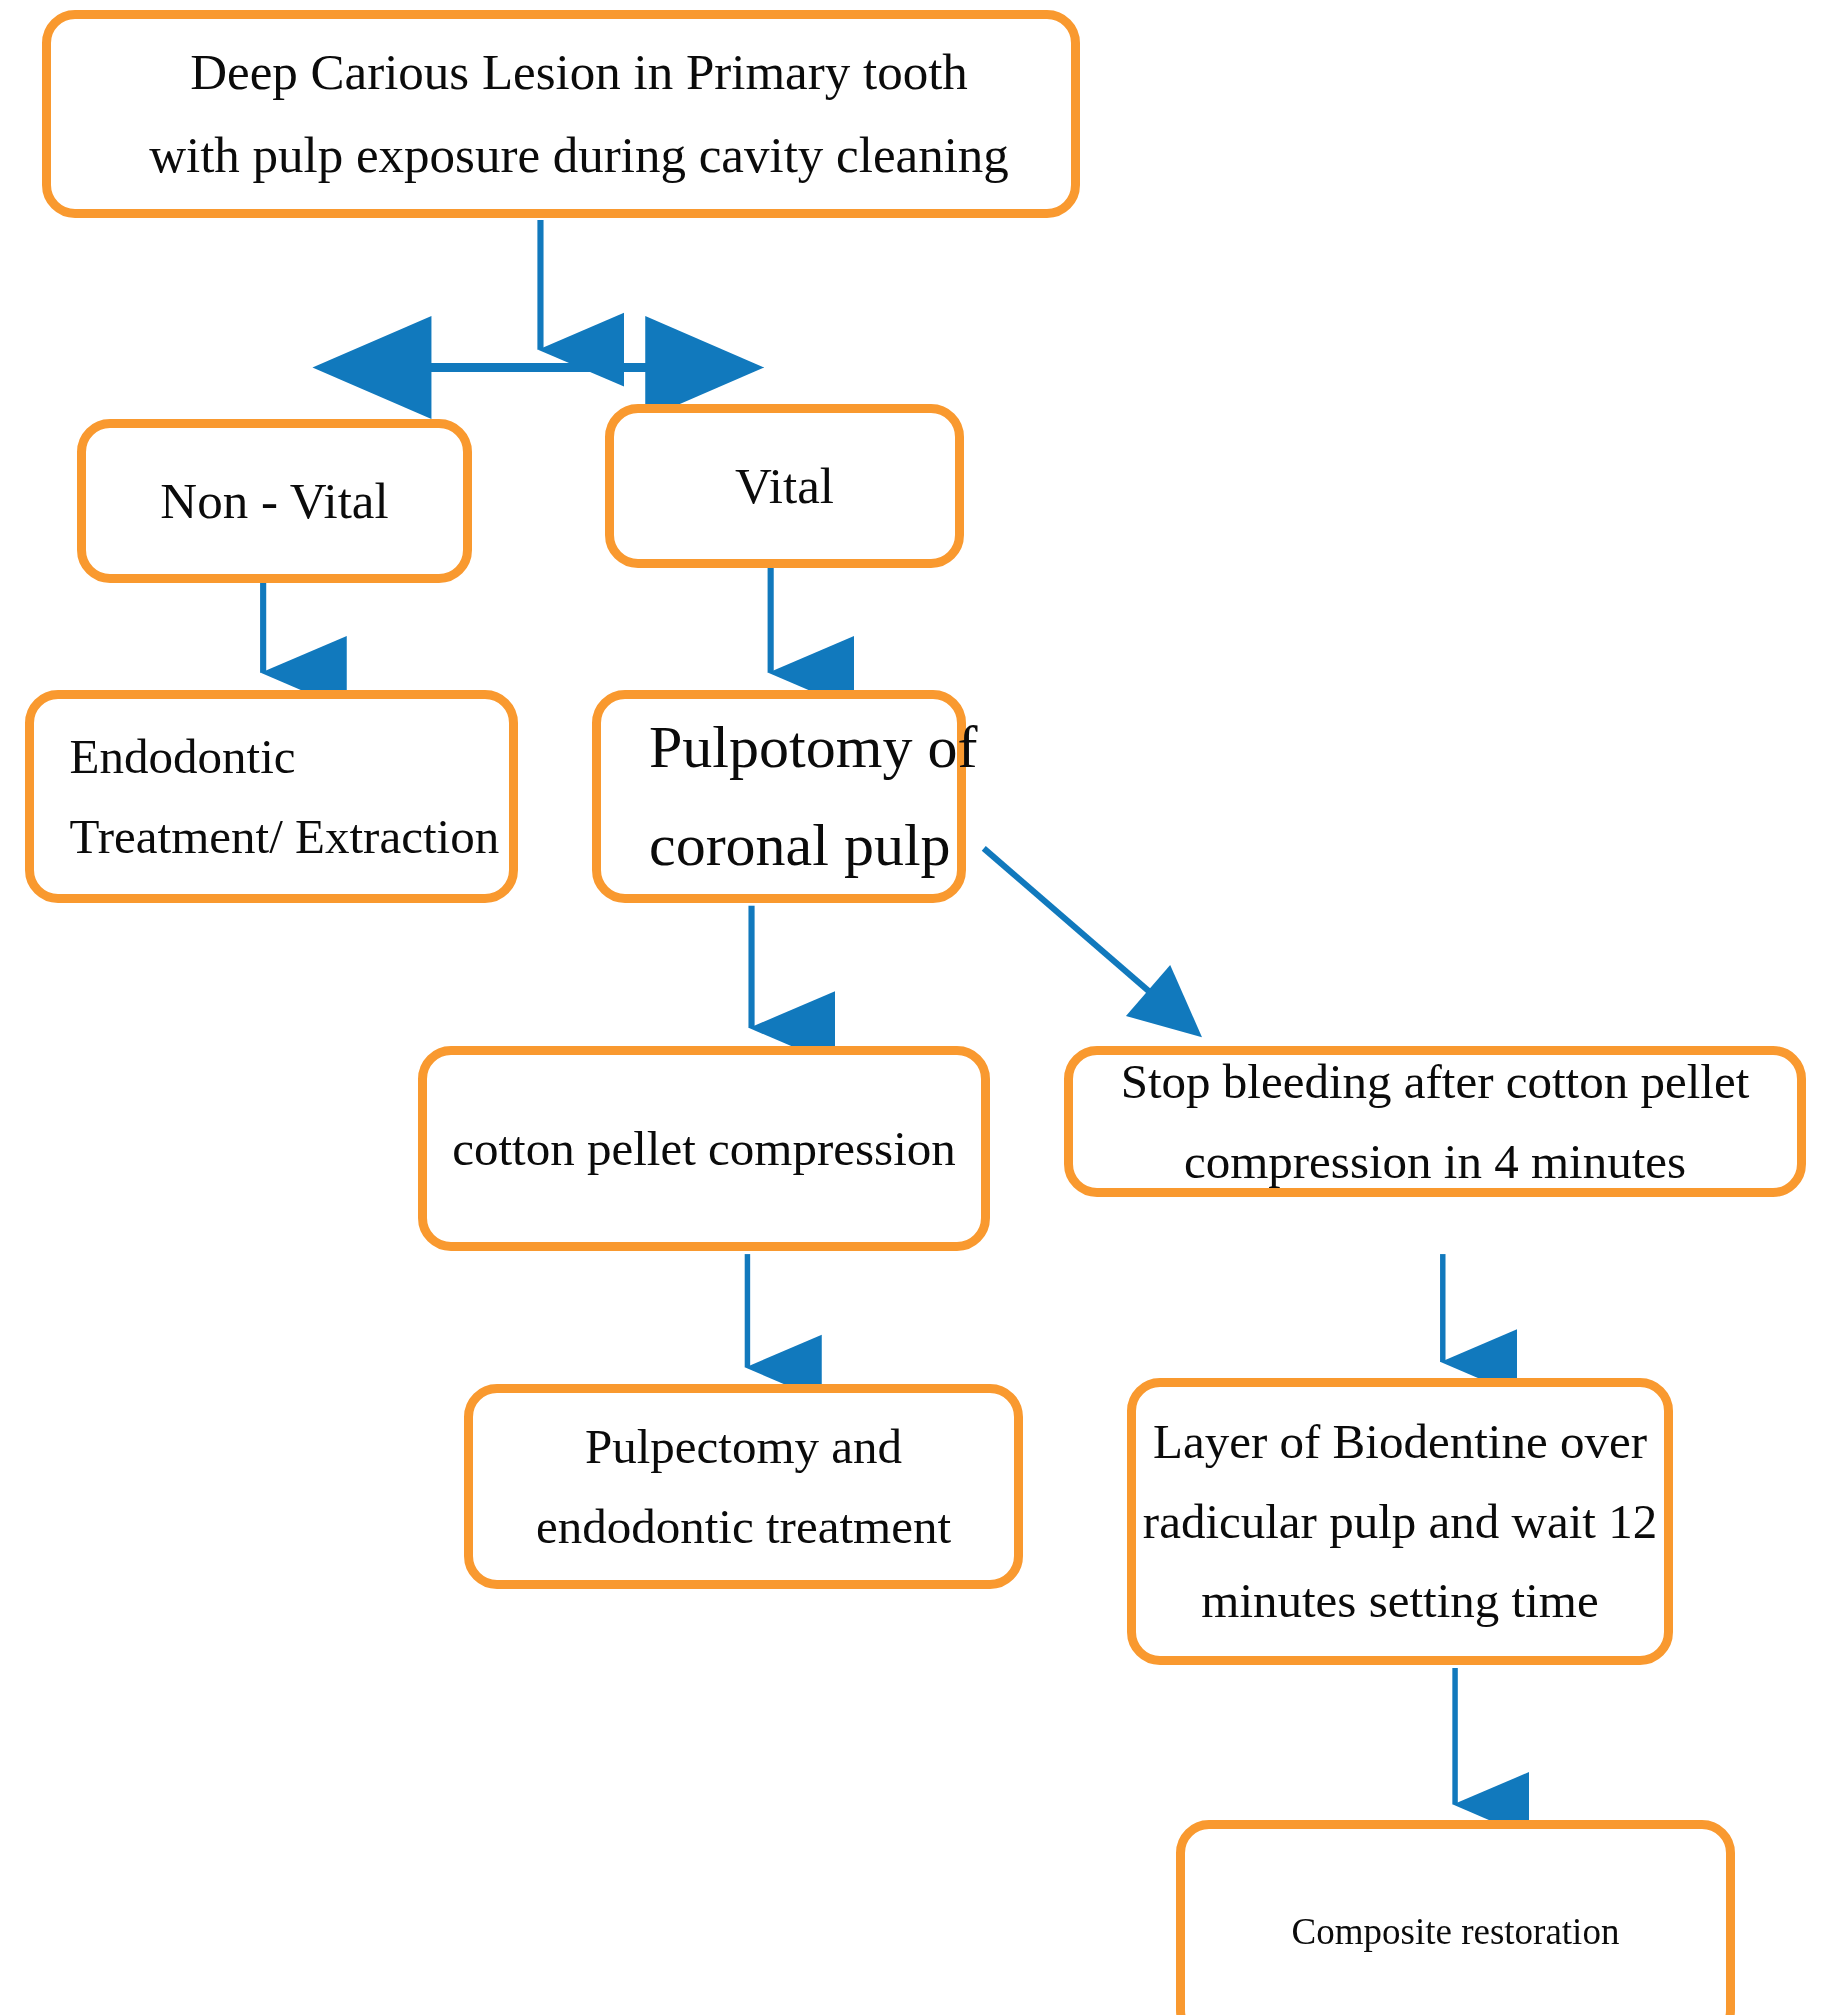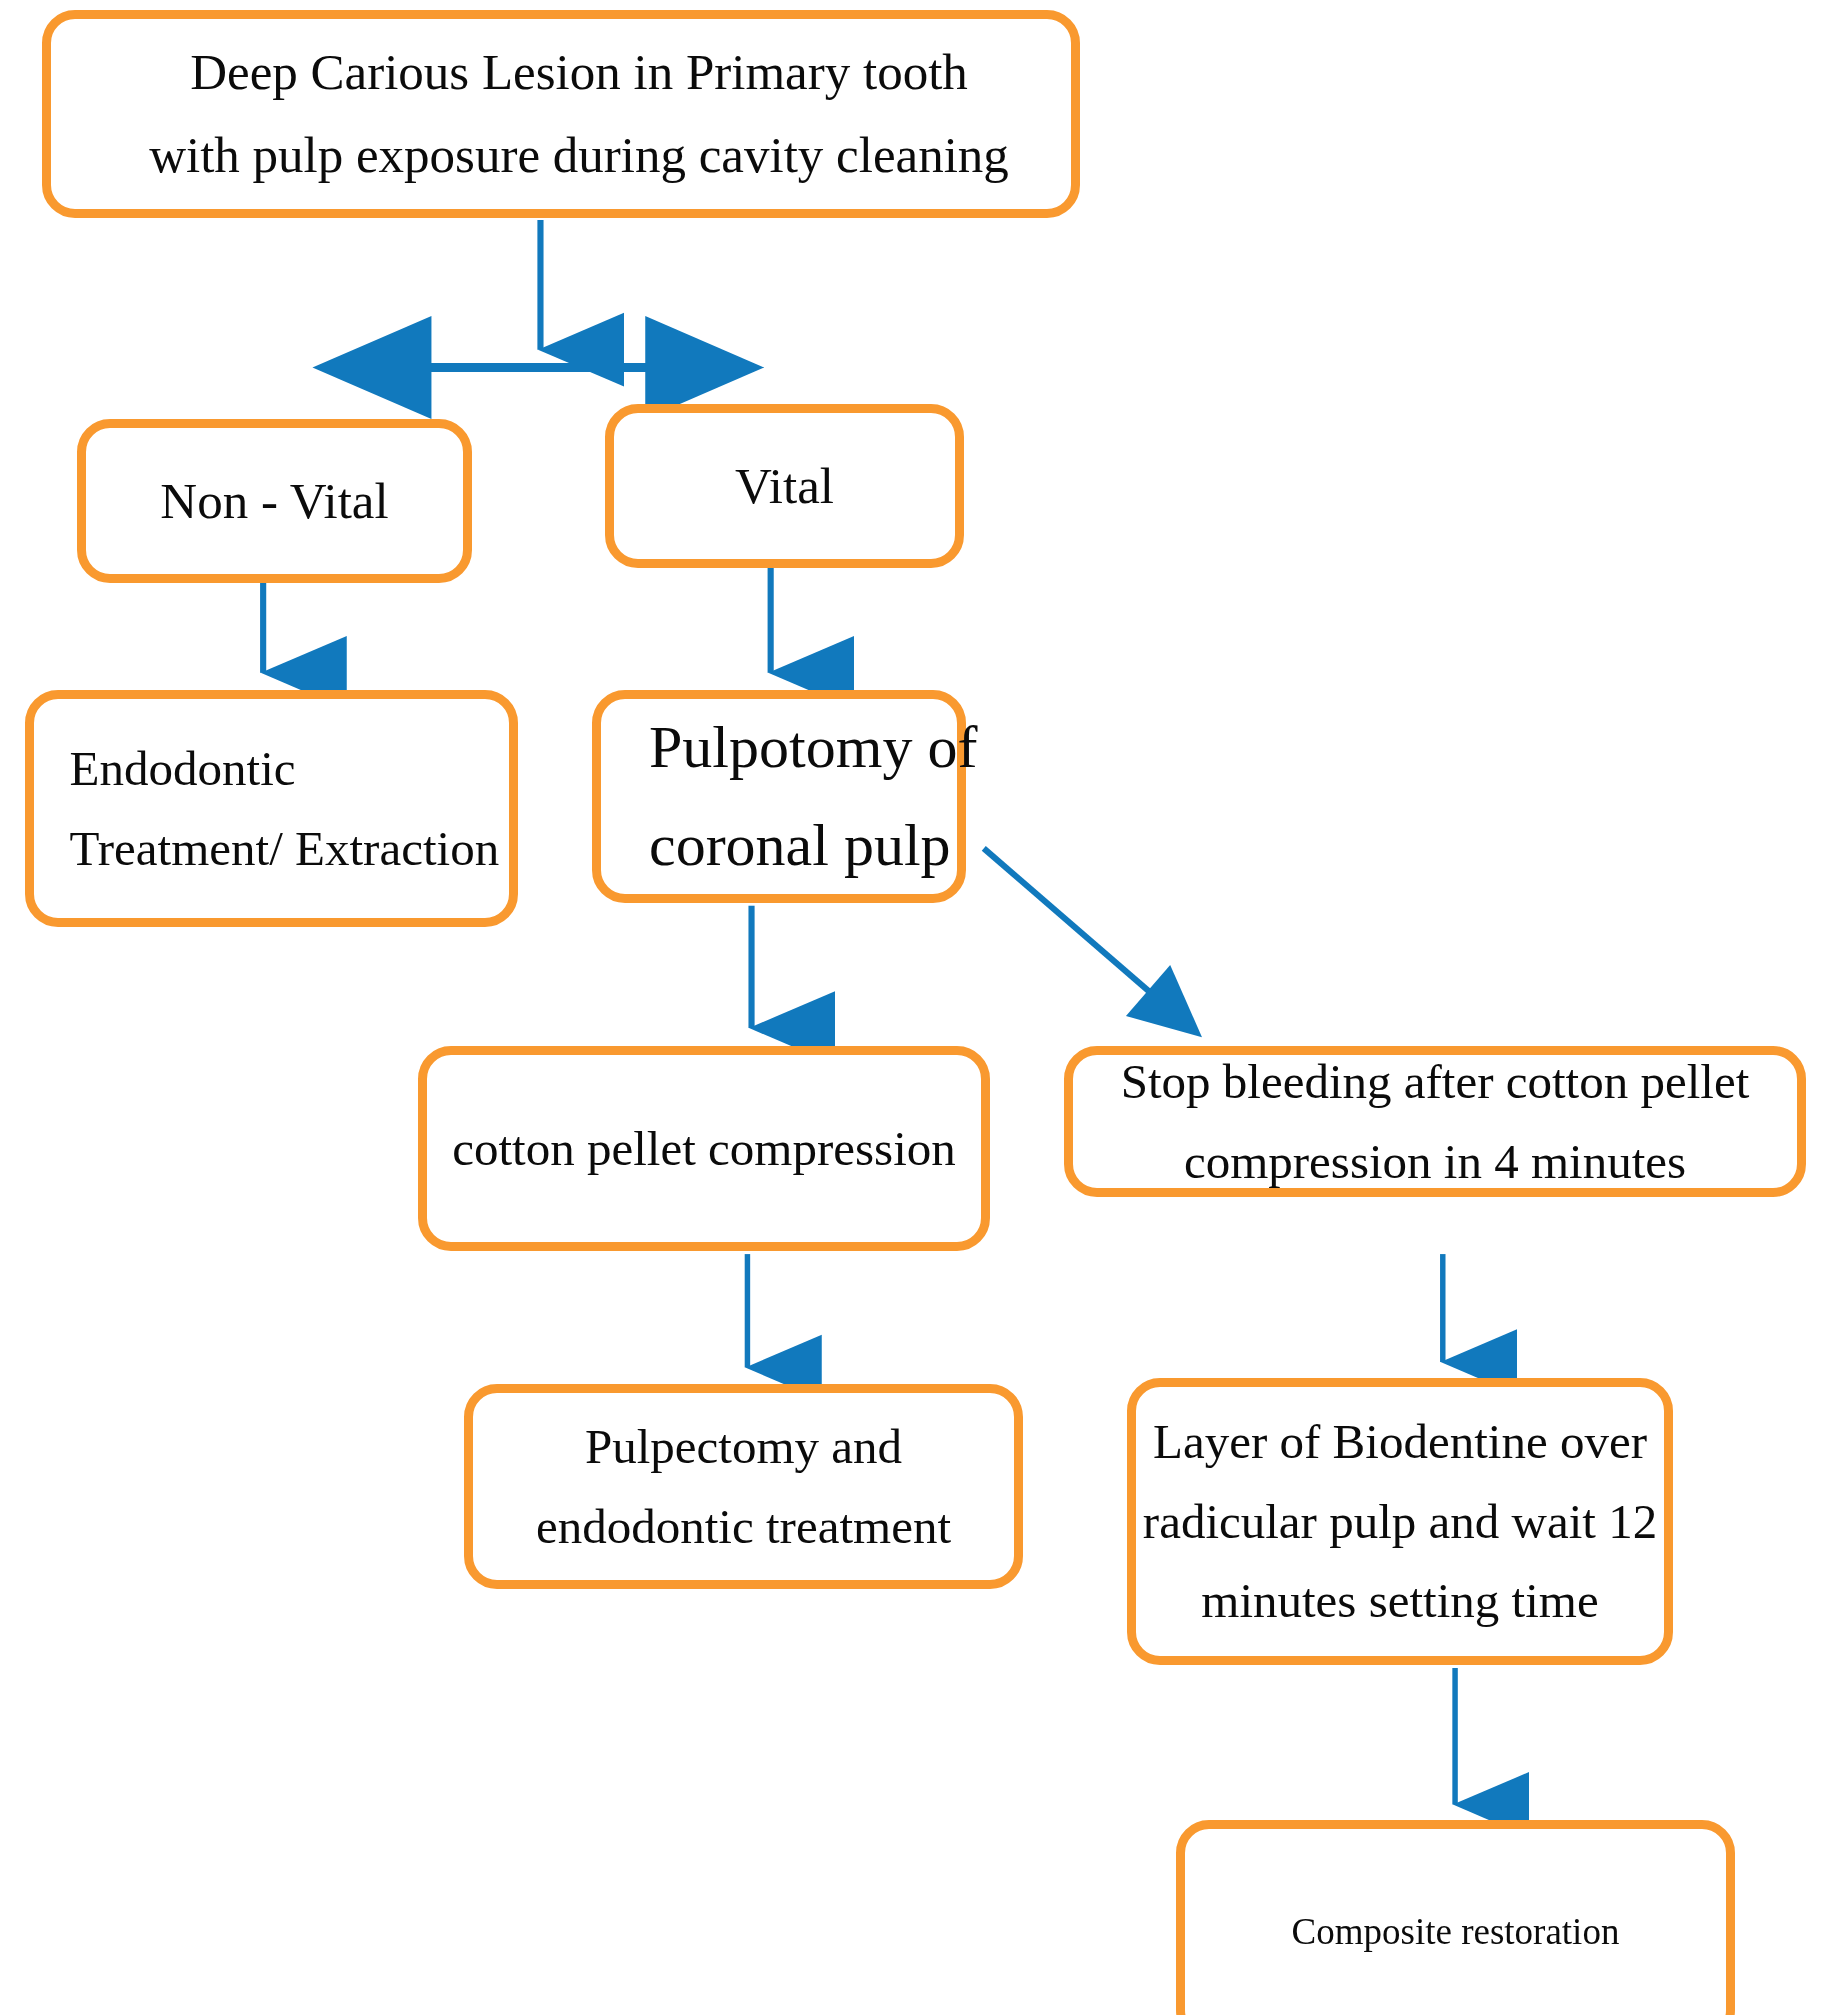--- a/index.html
+++ b/index.html
@@ -42,21 +42,21 @@
     white-space: pre;
   }
   .align-center { align-items: center; text-align: center; }
   .align-left   { align-items: flex-start; text-align: left; padding-left: 36px; }
   .align-leftish{ align-items: flex-start; text-align: left; padding-left: 48px; }
 
   
   #node-root        { left: 42px;   top: 9.6px;   width: 1038px; height: 208px;  font-size: 51px; padding-left: 36px; }
   #node-nonvital    { left: 77px;  top: 388px;  width: 395px;  height: 164px;  font-size: 51px; margin-top: 31px; }
   #node-vital       { left: 605px;  top: 388px;  width: 359px;  height: 164px;  font-size: 51px; margin-top: 16px; }
-  #node-endo        { left: 24.6px;   top: 690px; width: 493px;  height: 237px;  font-size: 49px; }
+  #node-endo        { left: 24.6px;   top: 690px; width: 493px;  height: 213px;  font-size: 49px; }
   #node-pulpotomy   { left: 592px;  top: 690px; width: 374px;  height: 213px;  font-size: 60px; }
   #node-excessive   { left: 418px;  top: 1046px; width: 572px;  height: 205px;  font-size: 49px; }
   #node-stopbleed   { left: 1064px; top: 1046px; width: 742px; height: 151px;  font-size: 49px; }
   #node-pulpectomy  { left: 464px;  top: 1384px; width: 559px;  height: 205px;  font-size: 49px; }
   #node-biodentine  { left: 1127px; top: 1378px; width: 546px;  height: 287px;  font-size: 49px; }
   #node-composite   { left: 1176px; top: 1820px; width: 559px;  height: 223px;  font-size: 37px; }
 </style>
 </head>
 <body>
 

